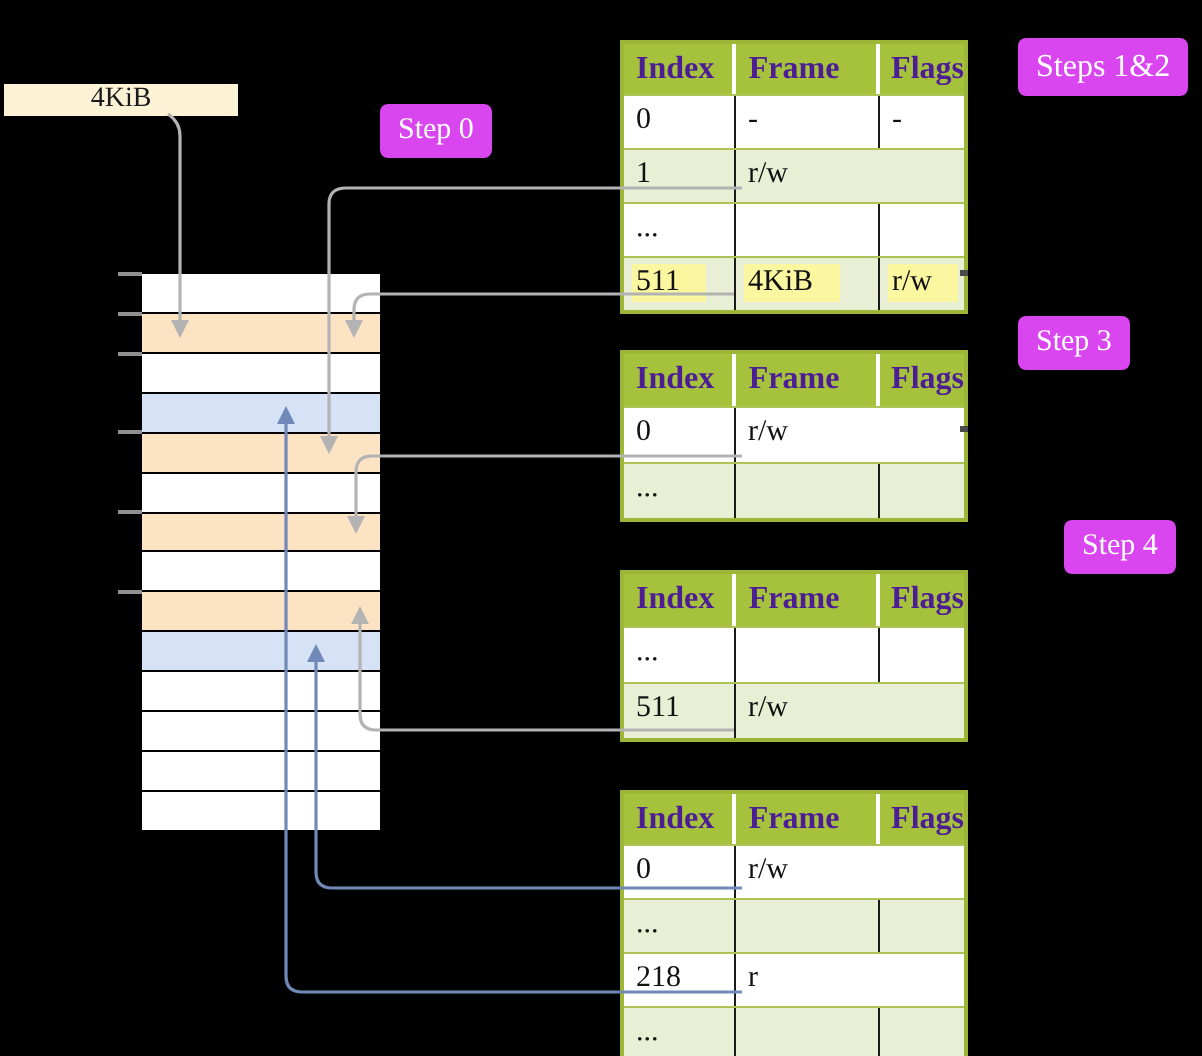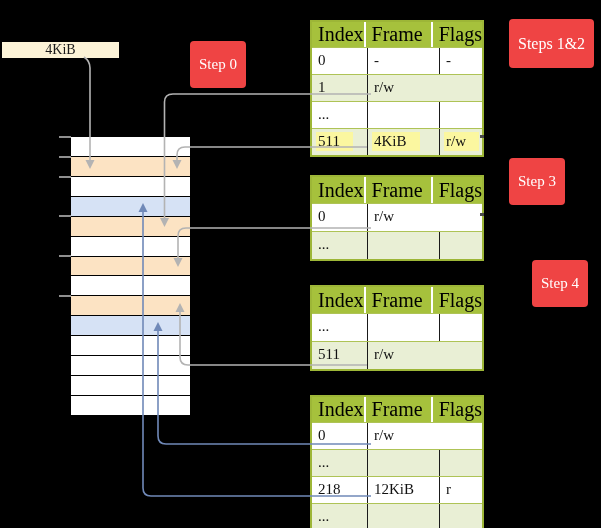--- a/index.html
+++ b/index.html
@@ -7,24 +7,24 @@
     position:relative;width:601px;height:528px;background:#000;overflow:hidden;
     font-family:"Liberation Serif","DejaVu Serif",serif;
   }
   
   #frame-label{
     position:absolute;left:2px;top:42px;width:117px;height:16px;
     background:#FCF3D7;color:#1a1a1a;font-size:14px;line-height:16px;text-align:center;
   }
   
   .badge{
-    position:absolute;background:#ef4444;color:#fff;font-size:15px;line-height:19px;
-    padding:14px 9px;border-radius:4px;white-space:nowrap;
-  }
-  #badge-step0 {left:190px;top:41px;}
+    position:absolute;background:#d946ef;color:#fff;font-size:15px;line-height:19px;
+    padding:4px 9px;border-radius:4px;white-space:nowrap;
+  }
+  #badge-step0 {left:190px;top:52px;}
   #badge-steps12{left:509px;top:19px;font-size:16px;line-height:21px;}
   #badge-step3 {left:509px;top:158px;}
   #badge-step4 {left:532px;top:260px;}
   
   #memory-column{
     position:absolute;left:71px;top:137px;width:119px;height:278px;
     display:flex;flex-direction:column;
   }
   .mem-row{flex:1;border-top:1.5px solid #000;}
   .mem-row:first-child{border-top:none;}
@@ -34,21 +34,21 @@
   .tick{position:absolute;left:59px;width:12px;height:2px;background:#8f8f8f;}
   
   .ptable{
     position:absolute;left:310px;width:170px;
     border:2px solid #9DB637;background:#fff;box-sizing:content-box;
   }
   #table-0{top:20px;} #table-1{top:175px;} #table-2{top:285px;} #table-3{top:395px;}
   .thead{display:flex;background:#A6C13C;height:25px;}
   .rows27 .thead{height:26px;}
   .th{
-    color:#000000;font-weight:normal;font-size:20px;line-height:25px;padding-left:6px;
+    color:#4c1d95;font-weight:bold;font-size:16px;line-height:25px;padding-left:6px;
     box-sizing:border-box;border-left:2px solid #fff;
   }
   .rows27 .th{line-height:26px;}
   .th:first-child{border-left:none;}
   .trow{display:flex;height:26px;background:#fff;border-top:1.5px solid #AEC356;}
   .rows27 .trow{height:27px;}
   .trow.shade{background:#E9EFD5;}
   .td{
     font-size:15px;line-height:24px;padding-left:6px;color:#111;
     box-sizing:border-box;border-left:1px solid #1a1a1a;overflow:hidden;
@@ -164,21 +164,20 @@
         <div class="td c0"><span>0</span></div>
         <div class="td c2"><span>r/w</span></div>
       </div>
       <div class="trow shade">
         <div class="td c0"><span>...</span></div>
         <div class="td c1"><span></span></div>
         <div class="td c2"><span></span></div>
       </div>
       <div class="trow">
         <div class="td c0"><span>218</span></div>
-        <div class="td c1"><span>12KiB</span></div>
         <div class="td c2"><span>r</span></div>
       </div>
       <div class="trow shade">
         <div class="td c0"><span>...</span></div>
         <div class="td c1"><span></span></div>
         <div class="td c2"><span></span></div>
       </div>
     </div>
 
   <svg id="wires" viewBox="0 0 601 528" xmlns="http://www.w3.org/2000/svg">

